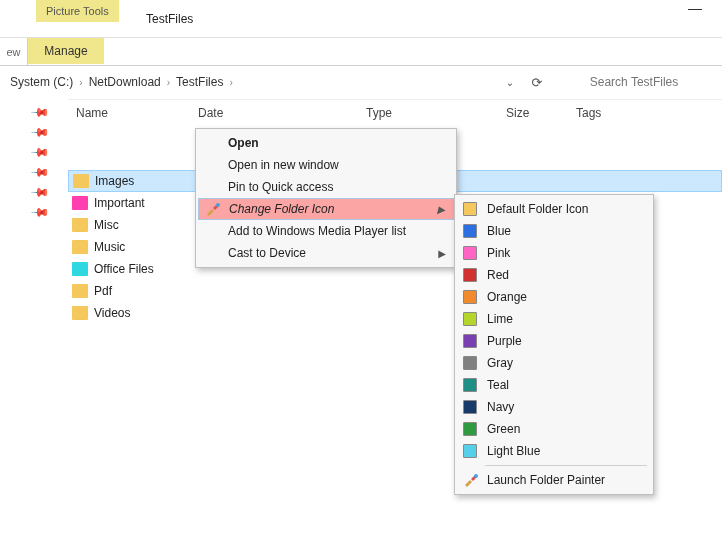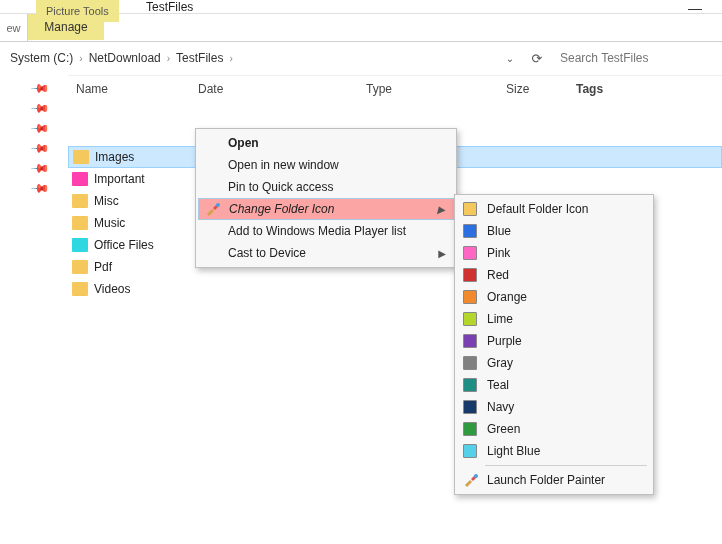--- a/index.html
+++ b/index.html
@@ -1,41 +1,41 @@
 <!DOCTYPE html>
 <html><head>
 <meta charset="utf-8">
 <style>
   * { box-sizing: border-box; margin: 0; padding: 0; font-family: "Segoe UI", Tahoma, sans-serif; font-size: 12px; }
   body { background: #fff; width: 722px; height: 544px; overflow: hidden; position: relative; }
-  .ribbon-tabs { display: flex; align-items: center; height: 14px; border-bottom: 1px solid #e0e0e0; padding-left: 36px; }
+  .ribbon-tabs { display: flex; align-items: center; height: 38px; border-bottom: 1px solid #e0e0e0; padding-left: 36px; }
   .picture-tools { background: #f0e68c; height: 22px; display: flex; align-items: center; padding: 0 10px; font-size: 11px; color: #555; position: absolute; left: 36px; top: 0; }
   .title-text { margin-left: 110px; color: #222; }
   .win-btn { position: absolute; right: 12px; top: 0; font-size: 14px; color: #333; width: 30px; text-align: center; }
   .ribbon-row2 { display: flex; height: 28px; border-bottom: 1px solid #d0d0d0; align-items: stretch; }
   .tab-ew { width: 28px; border-right: 1px solid #d0d0d0; display:flex; align-items:center; justify-content:center; color:#666; font-size:11px; }
   .tab-manage { width: 76px; display:flex; align-items:center; justify-content:center; background:#f0e68c; border-bottom: 1px solid #fff; color:#333; }
   .addrbar { display:flex; align-items:center; height:32px; padding: 4px 8px 4px 2px; gap:6px; }
   .breadcrumbs { flex:1; display:flex; align-items:center; height:24px; border:none; padding-left:6px; color:#333; }
   .crumb { padding: 0 2px; cursor: default; }
   .crumb-sep { color:#888; padding:0 4px; font-size:10px; }
   .addr-drop { width:20px; text-align:center; color:#555; font-size:10px; }
   .refresh { width:22px; text-align:center; color:#555; font-size:13px; }
-  .search { width:160px; height:24px; border:none; padding:0 6px; color:#777; }
+  .search { width:160px; height:24px; border:none; padding:0 6px; color:#777;text-align:center; }
   .content { display:flex; height: calc(100% - 86px); }
   .nav-pane { width: 60px; border-right: 0px solid #eee; padding-top: 8px; display:flex; flex-direction:column; align-items:flex-end; gap:6px; padding-right:12px;}
   .pin { color:#999; font-size:12px; transform: rotate(45deg); }
   .files { flex:1; position:relative; }
   .cols { display:flex; height:28px; align-items:center; color:#444; border-bottom:0; padding-left: 8px;}
   .col { border-top: 1px solid #eee; padding: 6px 8px; }
   .col-name { width: 122px; }
   .col-date { width: 168px; }
   .col-type { width: 140px; }
   .col-size { width: 70px; }
-  .col-tags { flex:1;font-weight:bold; }
+  .col-tags { flex:1; }
   .filelist { padding-left: 8px; margin-top: 44px; }
   .row { display:flex; align-items:center; height:22px; padding-left:4px; }
   .row.sel { background:#cce8ff; border:1px solid #99d1ff; }
   .ficon { width:16px; height:14px; margin-right:6px; display:inline-block; border-radius:1px; }
   .fname { color:#222; }
   .watermark { position:absolute; left:280px; top:110px; font-size:36px; font-style:italic; color:#e6eef4; font-weight:600; pointer-events:none; letter-spacing:1px;}
   .watermark .dot { color:#e6c77f; }
   .ctxmenu { position:absolute; background:#f7f7f7; border:1px solid #bfbfbf; box-shadow:2px 3px 6px rgba(0,0,0,.25); padding:3px 2px; }
   .ctx-row { display:flex; align-items:center; height:22px; padding: 0 26px 0 30px; color:#222; position:relative; white-space:nowrap; }
   .ctx-row.hi { background:#fca5a5; border:1px solid #a8c8e4;font-style:italic; }

